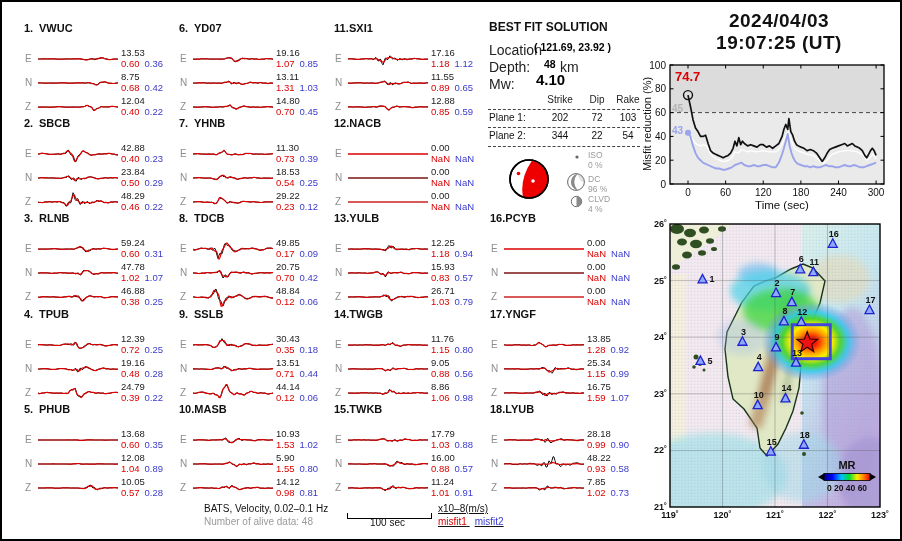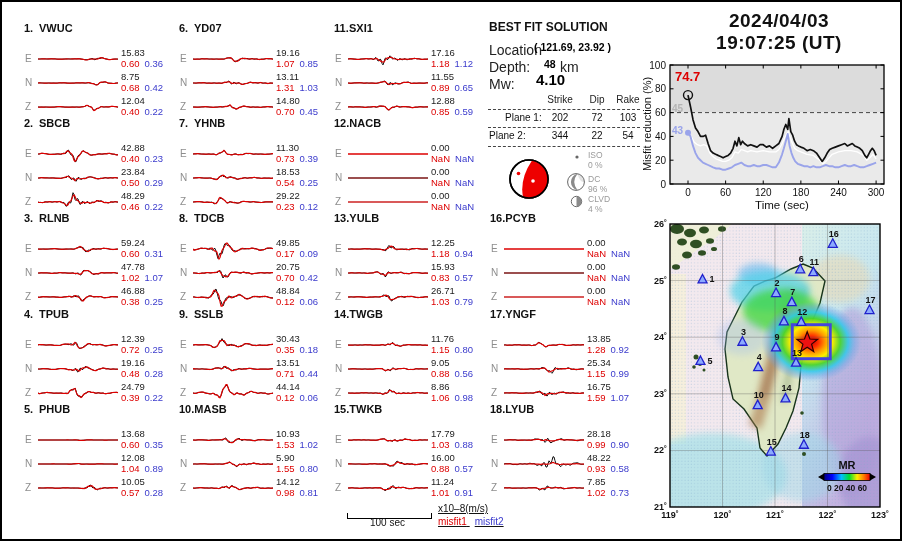--- a/index.html
+++ b/index.html
@@ -41,21 +41,21 @@
 
   <div id="stations" class="abs" style="left:0;top:0;width:640px;height:500px;">
       <div class="station" style="left: 20px; top: 20px;">
         <div class="st-title"><span class="st-num">1.</span><span class="st-name">VWUC</span></div>
         <div class="ch-row" style="top: 25px;">
           <span class="ch-label">E</span>
           <svg width="82" height="24" class="wf-svg">
             <path d="M0,12 L1,12.0 L2,12.0 L3,11.9 L4,11.9 L5,11.9 L6,11.9 L7,11.9 L8,11.9 L9,12.0 L10,12.0 L11,12.0 L12,11.9 L13,11.8 L14,11.8 L15,11.9 L16,11.9 L17,11.9 L18,12.0 L19,12.1 L20,12.2 L21,12.2 L22,12.2 L23,12.2 L24,12.2 L25,12.1 L26,12.0 L27,12.0 L28,12.0 L29,12.0 L30,11.9 L31,11.9 L32,12.0 L33,12.0 L34,12.0 L35,12.0 L36,11.9 L37,11.8 L38,11.9 L39,11.9 L40,11.8 L41,11.8 L42,11.8 L43,12.0 L44,12.2 L45,12.4 L46,12.5 L47,12.6 L48,12.7 L49,12.7 L50,12.6 L51,12.5 L52,12.3 L53,11.8 L54,11.5 L55,11.7 L56,12.5 L57,12.8 L58,12.2 L59,11.5 L60,11.3 L61,11.5 L62,11.5 L63,11.1 L64,10.7 L65,10.9 L66,11.3 L67,11.8 L68,12.0 L69,12.2 L70,12.3 L71,12.5 L72,12.5 L73,12.5 L74,12.4 L75,12.3 L76,12.1 L77,12.0 L78,12.0 L79,12.1 L80,12.2" stroke="#111111" stroke-width="1" fill="none"></path>
             <path d="M0,12 L1,12.0 L2,12.0 L3,12.0 L4,11.9 L5,11.9 L6,11.9 L7,11.9 L8,12.0 L9,12.0 L10,11.9 L11,11.9 L12,11.9 L13,11.9 L14,11.9 L15,11.9 L16,11.9 L17,11.9 L18,12.0 L19,12.1 L20,12.2 L21,12.2 L22,12.2 L23,12.2 L24,12.2 L25,12.2 L26,12.1 L27,12.0 L28,11.9 L29,11.9 L30,12.0 L31,12.0 L32,12.0 L33,12.0 L34,11.9 L35,11.9 L36,11.9 L37,11.9 L38,11.8 L39,11.8 L40,11.7 L41,11.8 L42,11.9 L43,12.1 L44,12.2 L45,12.3 L46,12.5 L47,12.8 L48,13.0 L49,13.0 L50,12.6 L51,12.2 L52,11.9 L53,12.0 L54,12.2 L55,12.2 L56,12.0 L57,11.9 L58,12.0 L59,12.2 L60,11.9 L61,11.3 L62,10.8 L63,10.6 L64,10.8 L65,11.1 L66,11.4 L67,11.6 L68,11.8 L69,12.1 L70,12.5 L71,12.7 L72,12.7 L73,12.5 L74,12.3 L75,12.2 L76,12.2 L77,12.2 L78,12.1 L79,12.0 L80,12.0" stroke="#dd0000" stroke-width="1.2" fill="none"></path>
           </svg>
-          <span class="nums"><span class="amp">15.83</span><br><span class="m1">0.60</span><span class="m2">0.36</span></span>
+          <span class="nums"><span class="amp">13.53</span><br><span class="m1">0.60</span><span class="m2">0.36</span></span>
         </div>
         <div class="ch-row" style="top: 49px;">
           <span class="ch-label">N</span>
           <svg width="82" height="24" class="wf-svg">
             <path d="M0,12 L1,11.9 L2,11.9 L3,11.9 L4,12.0 L5,12.0 L6,12.1 L7,12.1 L8,12.1 L9,12.1 L10,12.0 L11,12.0 L12,12.0 L13,12.1 L14,12.1 L15,12.0 L16,12.0 L17,12.1 L18,12.1 L19,12.1 L20,12.0 L21,11.9 L22,11.8 L23,11.9 L24,11.9 L25,11.8 L26,11.8 L27,11.9 L28,12.0 L29,12.1 L30,12.1 L31,12.2 L32,12.2 L33,12.2 L34,12.1 L35,12.1 L36,12.1 L37,12.0 L38,11.9 L39,11.9 L40,11.9 L41,11.9 L42,12.0 L43,11.9 L44,11.8 L45,11.9 L46,12.0 L47,12.1 L48,12.0 L49,11.8 L50,11.7 L51,11.8 L52,12.1 L53,12.2 L54,12.4 L55,12.6 L56,12.8 L57,13.5 L58,13.7 L59,13.8 L60,13.3 L61,12.4 L62,11.5 L63,11.2 L64,11.4 L65,11.3 L66,11.1 L67,10.9 L68,11.1 L69,11.7 L70,12.1 L71,12.2 L72,12.2 L73,12.2 L74,12.4 L75,12.5 L76,12.4 L77,12.3 L78,12.1 L79,12.0 L80,12.0" stroke="#111111" stroke-width="1" fill="none"></path>
             <path d="M0,12 L1,11.9 L2,11.9 L3,12.0 L4,12.0 L5,12.0 L6,12.1 L7,12.1 L8,12.1 L9,12.1 L10,12.0 L11,12.0 L12,12.1 L13,12.1 L14,12.1 L15,12.1 L16,12.1 L17,12.1 L18,12.1 L19,12.1 L20,12.0 L21,11.9 L22,11.8 L23,11.8 L24,11.8 L25,11.8 L26,11.8 L27,11.9 L28,11.9 L29,12.1 L30,12.2 L31,12.2 L32,12.2 L33,12.2 L34,12.2 L35,12.2 L36,12.1 L37,12.0 L38,11.9 L39,11.9 L40,11.9 L41,11.9 L42,11.9 L43,11.9 L44,11.9 L45,11.9 L46,11.9 L47,12.0 L48,12.0 L49,11.9 L50,11.7 L51,11.7 L52,11.9 L53,12.3 L54,12.6 L55,12.7 L56,12.8 L57,13.6 L58,14.0 L59,14.0 L60,13.4 L61,12.4 L62,11.6 L63,11.3 L64,11.1 L65,11.1 L66,10.9 L67,10.9 L68,11.1 L69,11.5 L70,11.9 L71,12.2 L72,12.3 L73,12.4 L74,12.4 L75,12.5 L76,12.5 L77,12.4 L78,12.2 L79,12.0 L80,11.9" stroke="#dd0000" stroke-width="1.2" fill="none"></path>
           </svg>
           <span class="nums"><span class="amp">8.75</span><br><span class="m1">0.68</span><span class="m2">0.42</span></span>
         </div>
         <div class="ch-row" style="top: 73px;">
@@ -528,21 +528,21 @@
     <span class="sol-val" style="left:46px;top:21px;">( 121.69,  23.92 )</span>
     <span class="sol-lab" style="left:1px;top:39px;">Depth:</span>
     <span class="sol-val" style="left:56px;top:38px;">48</span>
     <span class="sol-lab" style="left:72px;top:39px;">km</span>
     <span class="sol-lab" style="left:1px;top:56px;">Mw:</span>
     <span class="sol-val" style="left:48px;top:51px;font-size:15px;">4.10</span>
     <span class="tbl-h" style="left:52px;top:74px;width:40px;">Strike</span>
     <span class="tbl-h" style="left:96px;top:74px;width:26px;">Dip</span>
     <span class="tbl-h" style="left:124px;top:74px;width:32px;">Rake</span>
     <div class="dash" style="top:89px;"></div>
-    <span class="tbl-c" style="left:1px;top:92px;text-align:right;margin-left:16px;">Plane 1:</span>
+    <span class="tbl-c" style="left:1px;top:92px;text-align:right;">Plane 1:</span>
     <span class="tbl-c" style="left:52px;top:92px;width:40px;">202</span>
     <span class="tbl-c" style="left:96px;top:92px;width:26px;">72</span>
     <span class="tbl-c" style="left:124px;top:92px;width:32px;">103</span>
     <div class="dash" style="top:107px;"></div>
     <span class="tbl-c" style="left:1px;top:110px;text-align:left;">Plane 2:</span>
     <span class="tbl-c" style="left:52px;top:110px;width:40px;">344</span>
     <span class="tbl-c" style="left:96px;top:110px;width:26px;">22</span>
     <span class="tbl-c" style="left:124px;top:110px;width:32px;">54</span>
     <div class="dash" style="top:126px;"></div>
 
@@ -766,20 +766,24 @@
         <text x="175.5" y="301" font-size="9" font-family="&quot;Liberation Sans&quot;,&quot;DejaVu Sans&quot;,sans-serif" fill="#111" font-weight="bold" text-anchor="middle">122˚</text>
         <text x="228" y="301" font-size="9" font-family="&quot;Liberation Sans&quot;,&quot;DejaVu Sans&quot;,sans-serif" fill="#111" font-weight="bold" text-anchor="middle">123˚</text>
         <text x="15" y="293" font-size="9" font-family="&quot;Liberation Sans&quot;,&quot;DejaVu Sans&quot;,sans-serif" fill="#111" font-weight="bold" text-anchor="end">21˚</text>
         <text x="15" y="236.4" font-size="9" font-family="&quot;Liberation Sans&quot;,&quot;DejaVu Sans&quot;,sans-serif" fill="#111" font-weight="bold" text-anchor="end">22˚</text>
         <text x="15" y="179.8" font-size="9" font-family="&quot;Liberation Sans&quot;,&quot;DejaVu Sans&quot;,sans-serif" fill="#111" font-weight="bold" text-anchor="end">23˚</text>
         <text x="15" y="123.2" font-size="9" font-family="&quot;Liberation Sans&quot;,&quot;DejaVu Sans&quot;,sans-serif" fill="#111" font-weight="bold" text-anchor="end">24˚</text>
         <text x="15" y="66.6" font-size="9" font-family="&quot;Liberation Sans&quot;,&quot;DejaVu Sans&quot;,sans-serif" fill="#111" font-weight="bold" text-anchor="end">25˚</text>
         <text x="15" y="10" font-size="9" font-family="&quot;Liberation Sans&quot;,&quot;DejaVu Sans&quot;,sans-serif" fill="#111" font-weight="bold" text-anchor="end">26˚</text>
       </svg></div>
 
+  <div class="abs foot" style="left:202px;top:501px;">
+    <div>BATS, Velocity, 0.02–0.1 Hz</div>
+    <div class="gray">Number of alive data: 48</div>
+  </div>
   <div class="abs" style="left:345px;top:511px;width:83px;height:5px;border-bottom:1.4px solid #000;border-left:1.4px solid #000;border-right:1.4px solid #000;"></div>
   <div class="abs foot" style="left:368px;top:515px;">100 sec</div>
   <div class="abs foot tiny" style="left:436px;top:501px;">x10–8(m/s)</div>
   <div class="abs foot tiny" style="left:436px;top:514px;">
     <span class="m1">misfit1</span>
     <span class="m2">misfit2</span>
   </div>
 </div>
 
 </body></html>

